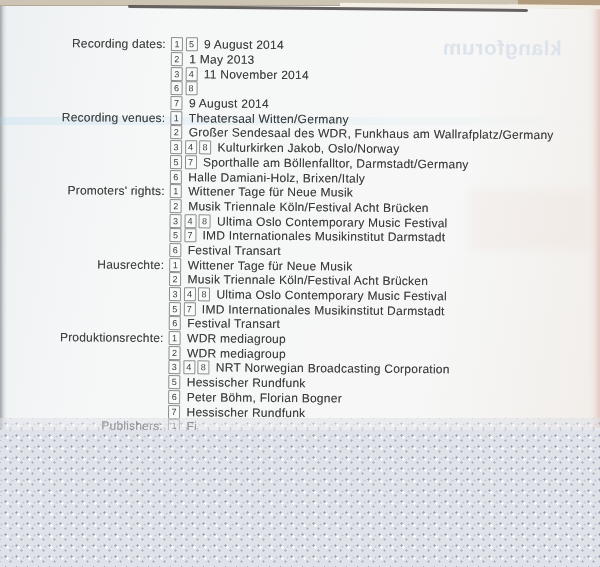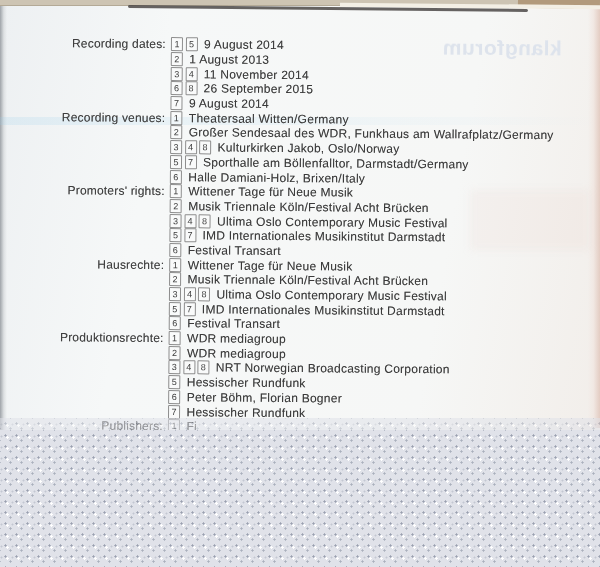--- a/index.html
+++ b/index.html
@@ -80,39 +80,38 @@
           <span class="box">5</span>
         </span>
     <span class="text">9 August 2014</span>
   </div>
 
   <div class="line">
     <span class="label"></span>
     <span class="boxes">
           <span class="box">2</span>
         </span>
-    <span class="text">1 August 2013</span>
+    <span class="text">1 May 2013</span>
   </div>
 
   <div class="line">
     <span class="label"></span>
     <span class="boxes">
           <span class="box">3</span>
           <span class="box">4</span>
         </span>
     <span class="text">11 November 2014</span>
   </div>
 
   <div class="line">
     <span class="label"></span>
     <span class="boxes">
           <span class="box">6</span>
           <span class="box">8</span>
         </span>
-    <span class="text">26 September 2015</span>
   </div>
 
   <div class="line">
     <span class="label"></span>
     <span class="boxes">
           <span class="box">7</span>
         </span>
     <span class="text">9 August 2014</span>
   </div>
 

